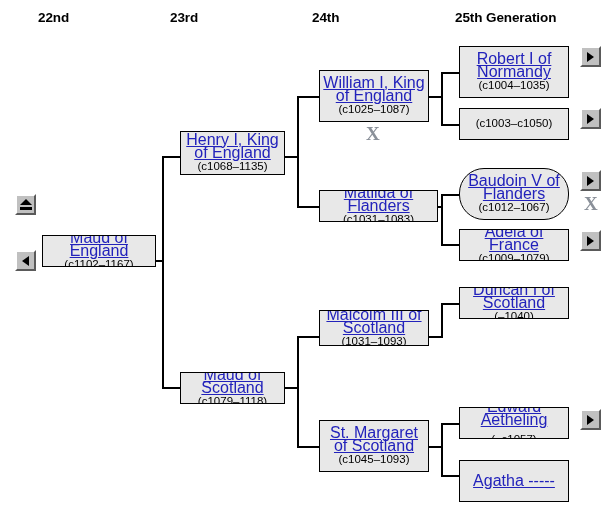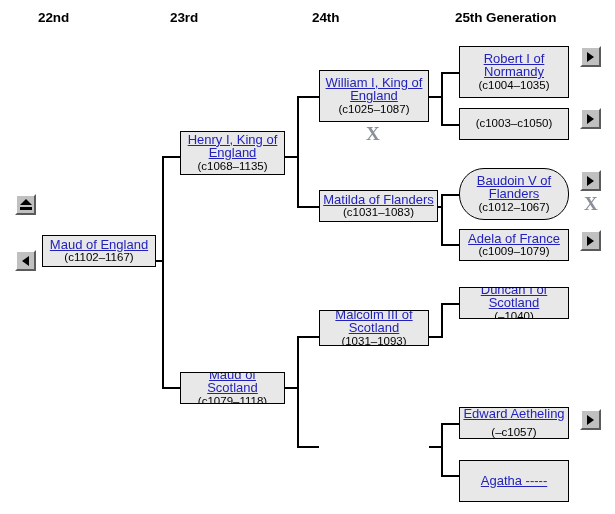--- a/index.html
+++ b/index.html
@@ -41,21 +41,21 @@
     flex-direction: column;
     align-items: center;
     justify-content: center;
     text-align: center;
     line-height: 13.5px;
     overflow: hidden;
   }
   .node .name {
     color: #2222bb;
     text-decoration: underline;
-    font-size: 13px;
+    font-size: 16px;
     display: block;
     padding: 0 3px;
     cursor: pointer;
   }
   .node .dates {
     color: #000000;
     font-size: 11.5px;
     display: block;
     padding: 0 3px;
   }
@@ -205,20 +205,24 @@
   <div class="node" style="left:319px; top:190px; width:119px; height:32px;">
     <span class="name">Matilda of Flanders</span>
     <span class="dates">(c1031–1083)</span>
   </div>
 
   <div class="node" style="left:319px; top:310px; width:110px; height:36px;">
     <span class="name">Malcolm III of Scotland</span>
     <span class="dates">(1031–1093)</span>
   </div>
 
+  <div class="node" style="left:319px; top:420px; width:110px; height:52px;">
+    <span class="name">St. Margaret of Scotland</span>
+    <span class="dates">(c1045–1093)</span>
+  </div>
 
   <div class="node" style="left:459px; top:46px; width:110px; height:52px;">
     <span class="name">Robert I of Normandy</span>
     <span class="dates">(c1004–1035)</span>
   </div>
   <div class="navbtn" style="left:580px; top:46px;">
     <span class="tri-right"></span>
   </div>
 
   <div class="node" style="left:459px; top:108px; width:110px; height:32px;">

